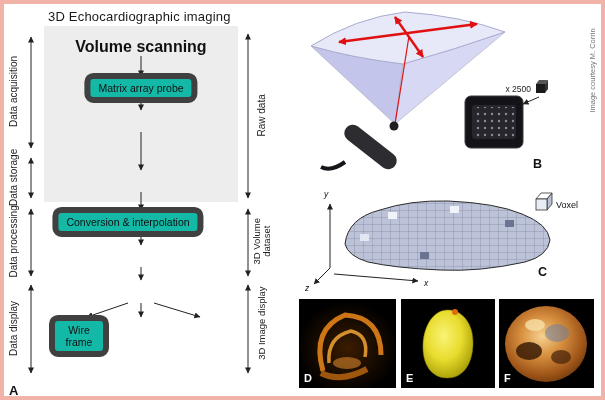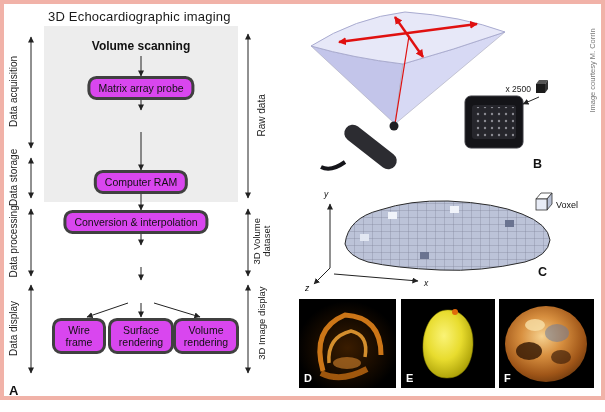--- a/index.html
+++ b/index.html
@@ -7,25 +7,25 @@
     position:relative;width:605px;height:400px;overflow:hidden;
     background:#f1b2a8;
     font-family:Liberation Sans, sans-serif;color:#111;
   }
   .canvas{position:absolute;left:4px;top:4px;right:4px;bottom:4px;background:#fff;}
   .gray-region{position:absolute;left:44px;top:26px;width:194px;height:176px;background:#ededed;}
   .fig-title{position:absolute;left:48px;top:9px;font-size:13px;color:#1a1a1a;letter-spacing:.2px;}
   .panel-letter{position:absolute;font-weight:bold;font-size:13px;color:#111;}
   .node{
     position:absolute;transform:translate(-50%,-50%);
-    background:#d946ef;border:3px solid #404040;border-radius:9px;
+    background:#14b8a6;border:6px solid #404040;border-radius:9px;
     font-size:10.5px;line-height:1.15;color:#111;
     padding:3px 8px;white-space:nowrap;text-align:center;
   }
-  .node.start{border:none;background:transparent;font-weight:bold;font-size:12px;}
+  .node.start{border:none;background:transparent;font-weight:bold;font-size:16px;}
   .node.multi{white-space:normal;padding:3px 4px;}
   .vlabel{
     position:absolute;text-align:center;font-size:10px;color:#222;
     transform:rotate(-90deg);line-height:1.08;white-space:nowrap;
   }
   .vlabel.wrap{white-space:normal;font-size:9.5px;}
   .credit{
     position:absolute;left:532px;top:66px;width:120px;text-align:center;
     transform:rotate(-90deg);font-size:7.5px;color:#777;
   }
@@ -66,25 +66,22 @@
       <path d="M248 34 V198" marker-start="url(#mb)" marker-end="url(#mb)"></path>
       <path d="M248 209 V276" marker-start="url(#mb)" marker-end="url(#mb)"></path>
       <path d="M248 285 V373" marker-start="url(#mb)" marker-end="url(#mb)"></path>
     </g>
   </svg>
 
   <div class="fig-title">3D Echocardiographic imaging</div>
 
   <div class="node start" style="left:141px;top:47px">Volume scanning</div>
   <div class="node" style="left:141px;top:88px">Matrix array probe</div>
-  <div class="node" style="left:141px;top:182px">Computer RAM</div>
-  <div class="node" style="left:136px;top:222px">Conversion &amp; interpolation</div>
+  <div class="node" style="left:128px;top:222px">Conversion &amp; interpolation</div>
   <div class="node multi" style="left:79px;top:336px;width:40px">Wire frame</div>
-  <div class="node multi" style="left:141px;top:336px;width:52px">Surface rendering</div>
-  <div class="node multi" style="left:206px;top:336px;width:52px">Volume rendering</div>
 
   <div class="vlabel" style="left:-46px;top:86px;width:120px">Data acquisition</div>
   <div class="vlabel" style="left:-46px;top:172px;width:120px">Data storage</div>
   <div class="vlabel" style="left:-46px;top:236px;width:120px">Data processing</div>
   <div class="vlabel" style="left:-46px;top:323px;width:120px">Data display</div>
 
   <div class="vlabel" style="left:182px;top:110px;width:160px">Raw data</div>
   <div class="vlabel wrap" style="left:222px;top:231px;width:80px">3D Volume dataset</div>
   <div class="vlabel wrap" style="left:222px;top:318px;width:80px">3D Image display</div>
 

